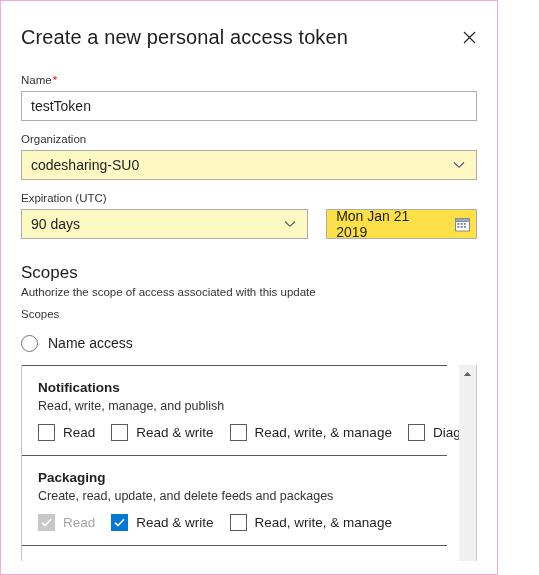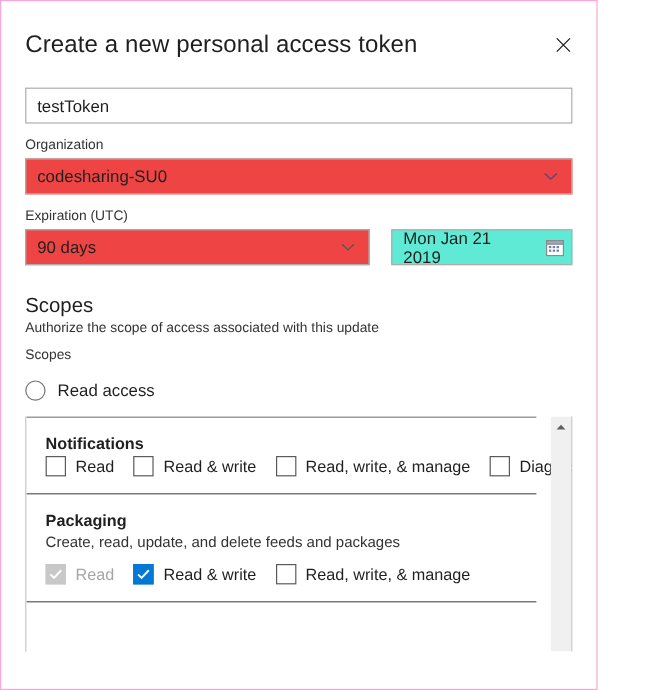--- a/index.html
+++ b/index.html
@@ -87,21 +87,21 @@
     outline: none;
   }
 
   .field-row { margin-bottom: 11px; }
 
   .select-wrap {
     position: relative;
     box-sizing: border-box;
     height: 30px;
     border: 1px solid #adadad;
-    background: #ef4444;
+    background: #fef9c3;
     display: flex;
     align-items: center;
     cursor: pointer;
   }
   .select-value {
     font-size: 14px;
     color: #1f1f1f;
     padding-left: 9px;
     flex: 1;
     white-space: nowrap;
@@ -120,21 +120,21 @@
     gap: 0;
   }
   .expiration-row .exp-select { width: 318px; gap: 28px; }
   .expiration-row .exp-date {
     width: 167px;
     margin-left: 18px;
     position: relative;
     box-sizing: border-box;
     height: 30px;
     border: 1px solid #adadad;
-    background: #5eead4;
+    background: #fde047;
     display: flex;
     align-items: center;
     cursor: pointer;
     gap: 28px;
   }
   .date-value {
     font-size: 14px;
     color: #1f1f1f;
     padding-left: 9px;
     flex: 1;
@@ -310,20 +310,23 @@
         <svg width="13" height="13" viewBox="0 0 13 13" aria-hidden="true">
           <path d="M1,1 L12,12 M12,1 L1,12" stroke="#1f1f1f" stroke-width="1.1" fill="none"></path>
         </svg>
       </span>
     </button>
   </div>
 
   <div class="form-body">
 
     <div class="field-row">
+      <label class="field-label">
+        <span>Name</span><span class="required-star">*</span>
+      </label>
       <input class="text-input" type="text" value="testToken" style="">
     </div>
 
     <div class="field-row">
       <label class="field-label">Organization</label>
       <div class="select-wrap">
         <span class="select-value">codesharing-SU0</span>
         <span class="chevron">
           <svg width="12" height="8" viewBox="0 0 12 8" aria-hidden="true">
             <path d="M1,1.5 L6,6.3 L11,1.5" stroke="#4a4a8a" stroke-width="1.1" fill="none"></path>
@@ -365,29 +368,30 @@
 
   </div>
 
   <div class="scopes-section">
     <h2 class="scopes-heading">Scopes</h2>
     <div class="scopes-desc">Authorize the scope of access associated with this update</div>
     <div class="scopes-sublabel">Scopes</div>
 
     <div class="radio-row">
       <span class="radio-outer"></span>
-      <span class="radio-label">Read access</span>
+      <span class="radio-label">Name access</span>
     </div>
 
 
     <div class="scope-list">
       <div class="scope-list-inner">
 
         <div class="scope-group">
           <div class="scope-title">Notifications</div>
+          <div class="scope-sub">Read, write, manage, and publish</div>
           <div class="checkbox-row">
             <label class="checkbox-item">
               <span class="cb-box"></span>
               <span class="cb-label">Read</span>
             </label>
             <label class="checkbox-item">
               <span class="cb-box"></span>
               <span class="cb-label">Read &amp; write</span>
             </label>
             <label class="checkbox-item">

